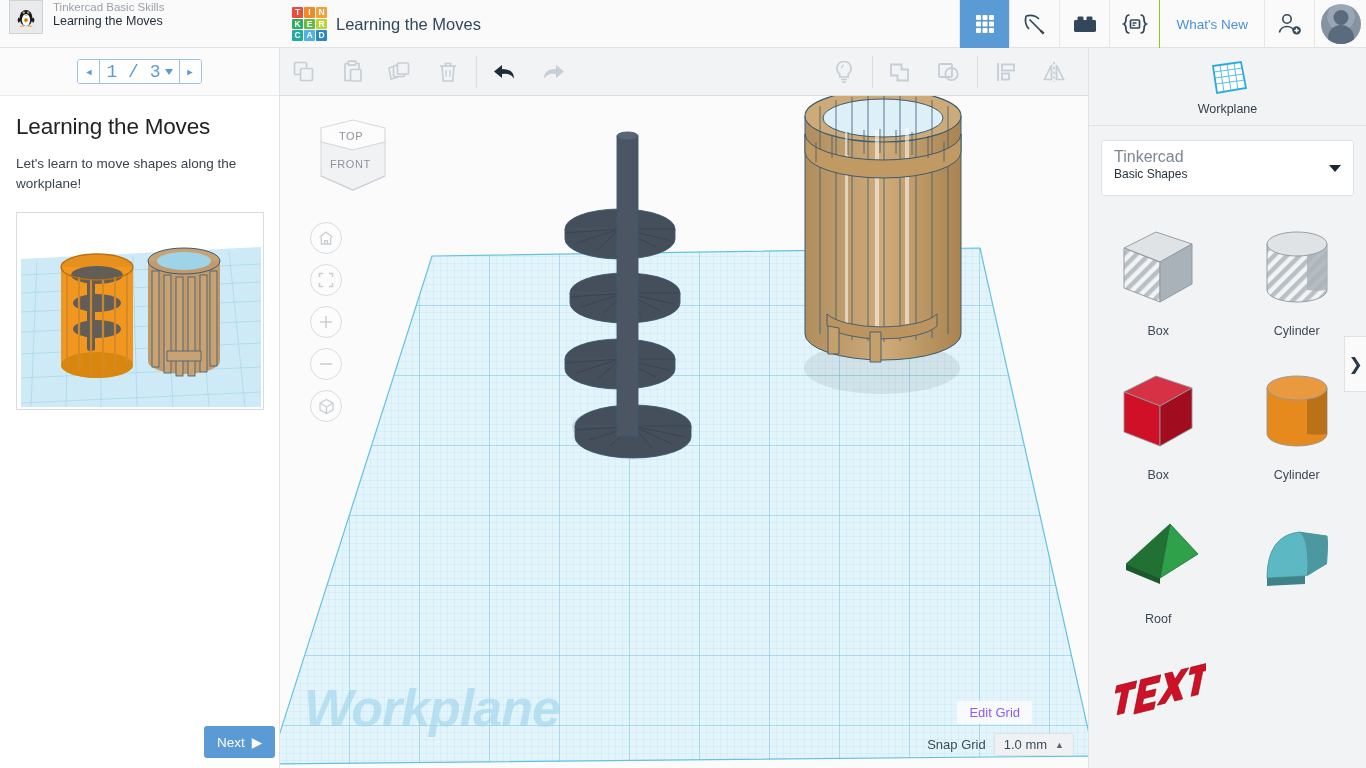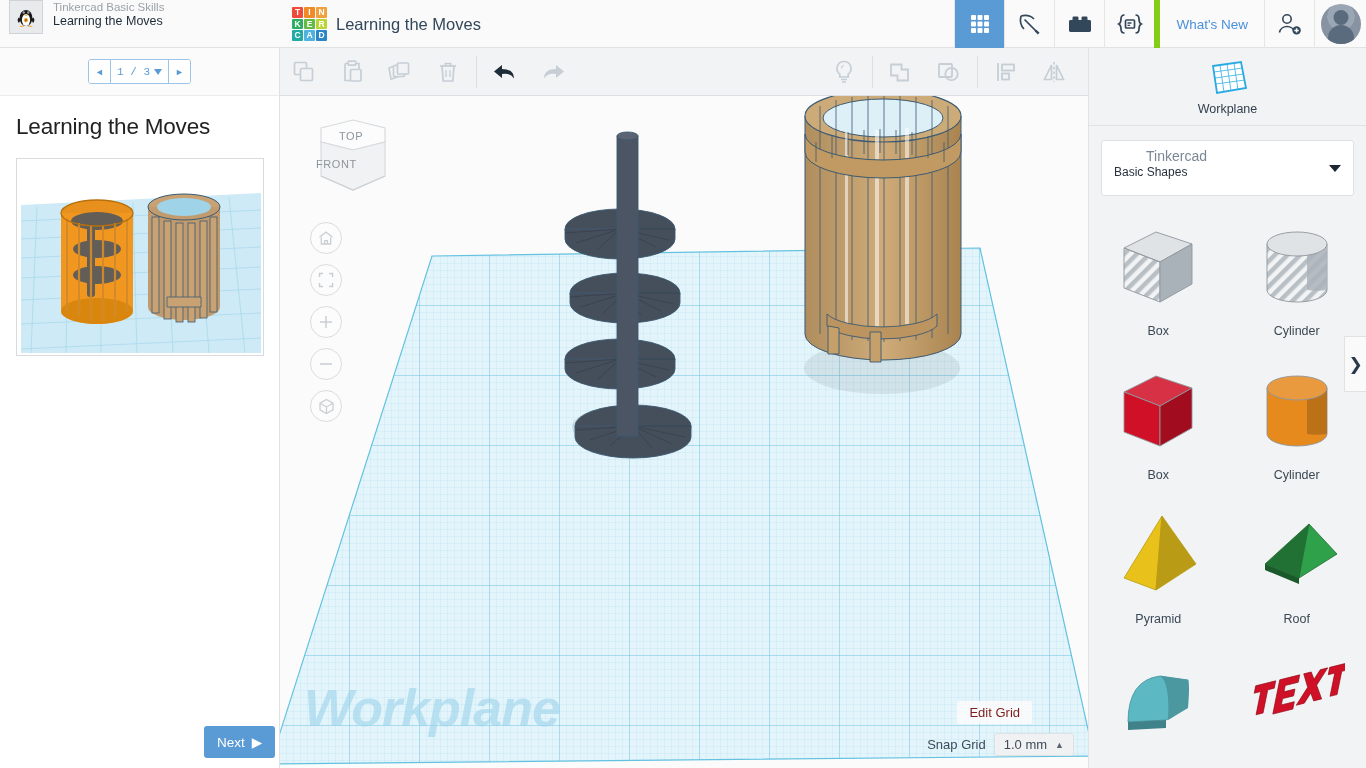--- a/index.html
+++ b/index.html
@@ -22,71 +22,71 @@
 
   .tc-logo { position:absolute; left:292px; top:7px; width:36px; height:34px; display:grid;
              grid-template-columns:repeat(3,11px); grid-template-rows:repeat(3,10.6px); gap:1px; }
   .tc-logo span { display:flex; align-items:center; justify-content:center; color:#fff; font-size:8.5px; font-weight:bold; font-family:"Liberation Sans",sans-serif; border-radius:1px; }
 
   .doc-title { position:absolute; left:336px; top:0; height:48px; display:flex; align-items:center; font-size:16.5px; color:#33475b; }
 
   .top-icons { position:absolute; right:0; top:0; height:48px; display:flex; align-items:stretch; }
   .ticon { width:50px; display:flex; align-items:center; justify-content:center; border-left:1px solid #e6e6e6; cursor:pointer; }
   .ticon.active { background:#5b9bd5; }
-  .whatsnew { padding:0 16px; display:flex; align-items:center; border-left:6px solid #84cc16; color:#4a90d9; font-size:13.5px; cursor:pointer; }
+  .whatsnew { padding:0 16px; display:flex; align-items:center; border-left:1px solid #84cc16; color:#4a90d9; font-size:13.5px; cursor:pointer; }
   .avatar-wrap { width:52px; display:flex; align-items:center; justify-content:center; border-left:1px solid #e6e6e6; }
   .avatar { width:40px; height:40px; border-radius:50%; background:radial-gradient(circle at 50% 32%, #9aa6b4 0 40%, #8793a3 41% 100%); position:relative; overflow:hidden; }
   .avatar::before { content:""; position:absolute; left:50%; top:16%; width:15px; height:15px; border-radius:50%; background:#5b6b7e; transform:translateX(-50%); }
   .avatar::after { content:""; position:absolute; left:50%; top:52%; width:26px; height:26px; border-radius:13px 13px 0 0; background:#5b6b7e; transform:translateX(-50%); }
 
   
   .toolbar2 { position:absolute; top:48px; left:280px; width:1086px; height:48px; background:#f2f3f4; border-bottom:1px solid #dcdfe2; display:flex; align-items:center; }
   .tb-grp { display:flex; align-items:center; height:48px; }
   .tb-btn { width:48px; height:48px; display:flex; align-items:center; justify-content:center; cursor:pointer; }
   .tb-sep { width:1px; height:32px; background:#dcdfe2; margin:0 4px; }
   .right-tools { position:absolute; right:288px; top:0; display:flex; align-items:center; height:48px; }
   .act-btns { position:absolute; right:10px; top:0; height:48px; display:flex; align-items:center; gap:8px; }
   .act-btn { height:30px; padding:0 18px; background:#f7f8f9; border:1px solid #d6dadd; border-radius:3px; color:#37475a; font-size:13.5px; display:flex; align-items:center; cursor:pointer; }
 
   
   .leftpanel { position:absolute; top:48px; left:0; width:280px; height:720px; background:#fff; border-right:1px solid #e2e2e2; }
   .pager { height:48px; border-bottom:1px solid #ececec; display:flex; align-items:center; justify-content:center; background:#fbfbfb; }
   .pgbox { display:flex; border:1px solid #9cc3e8; border-radius:3px; overflow:hidden; height:25px; }
   .pgbtn { width:21px; display:flex; align-items:center; justify-content:center; color:#5b9bd5; font-size:9px; background:#fff; cursor:pointer; }
   .pgmid { min-width:54px; padding:0 6px; display:flex; align-items:center; justify-content:center; gap:4px; border-left:1px solid #9cc3e8; border-right:1px solid #9cc3e8;
-           color:#5b9bd5; font-size:11px; font-family:"Liberation Mono",monospace; background:#fff; cursor:pointer; }
+           color:#5b9bd5; font-size:18px; font-family:"Liberation Mono",monospace; background:#fff; cursor:pointer; }
   .lp-body { padding:18px 16px 0 16px; }
   .lp-h1 { font-size:22.5px; font-weight:normal; color:#222; letter-spacing:-.2px; }
   .lp-p { margin-top:14px; font-size:13.5px; color:#38444f; line-height:1.48; }
   .lp-thumb { margin-top:18px; width:248px; height:198px; border:1px solid #d8dcdf; background:#fff; padding:4px; }
   .lp-next { position:absolute; left:204px; bottom:10px; height:32px; padding:0 13px; background:#5b9bd5; color:#fff; border:none; border-radius:3px;
              font-size:13.5px; display:flex; align-items:center; gap:7px; cursor:pointer; font-family:"Liberation Sans",sans-serif; }
 
   
   .canvas { position:absolute; top:96px; left:280px; width:808px; height:672px; background:#fbfbfb; overflow:hidden; }
   .viewcube { position:absolute; left:25px; top:18px; width:96px; height:86px; }
   .vc-face { position:absolute; font-size:11px; font-weight:normal; color:#8d949b; letter-spacing:.6px; }
   .navstack { position:absolute; left:30px; top:126px; display:flex; flex-direction:column; gap:10px; }
   .navbtn { width:32px; height:32px; border-radius:50%; border:1px solid #d9dde0; background:#fcfcfc; display:flex; align-items:center; justify-content:center; cursor:pointer; }
 
   .wp-watermark { position:absolute; left:24px; bottom:30px; font-size:52px; font-style:italic; font-weight:bold; color:#9ed5ec; opacity:.62; letter-spacing:-1px; pointer-events:none; }
-  .editgrid { position:absolute; right:56px; bottom:44px; padding:4px 12px; background:rgba(250,250,250,.88); color:#7f1d1d; font-size:13px; border-radius:2px; cursor:pointer; }
+  .editgrid { position:absolute; right:56px; bottom:44px; padding:4px 12px; background:rgba(250,250,250,.88); color:#8b5cf6; font-size:13px; border-radius:2px; cursor:pointer; }
   .snapgrid { position:absolute; right:14px; bottom:12px; display:flex; align-items:center; gap:8px; font-size:13px; color:#3e4b58; }
   .snapsel { background:#f0f1f2; border:1px solid #dfe2e4; border-radius:3px; padding:3px 9px; display:flex; align-items:center; gap:8px; cursor:pointer; }
 
   .collapse-tab { position:absolute; right:0; top:336px; width:22px; height:56px; background:#fafafa; border:1px solid #e2e2e2; border-right:none;
                   display:flex; align-items:center; justify-content:center; font-size:17px; color:#2b3a4a; cursor:pointer; z-index:6; }
 
   
   .rightpanel { position:absolute; top:48px; right:0; width:278px; height:720px; background:#f2f3f4; border-left:1px solid #e2e2e2; }
   .rp-tools { height:78px; display:flex; border-bottom:1px solid #e0e2e4; }
   .rp-tool { flex:1; display:flex; flex-direction:column; align-items:center; justify-content:center; gap:5px; cursor:pointer; }
   .rp-tool-lbl { font-size:12.5px; color:#33414f; }
   .rp-select { margin:14px 12px 0 12px; height:56px; background:#fff; border:1px solid #dfe2e4; border-radius:3px; padding:7px 12px; position:relative; cursor:pointer; }
-  .rp-sel-sup { font-size:14px; color:#7b8794;margin-left:32px; }
+  .rp-sel-sup { font-size:16px; color:#7b8794; }
   .rp-sel-main { font-size:12px; color:#26323e; margin-top:1px; }
   .rp-caret { position:absolute; right:12px; top:24px; width:0; height:0; border-left:6px solid transparent; border-right:6px solid transparent; border-top:7px solid #1e2730; }
   .shapes { margin-top:16px; display:grid; grid-template-columns:1fr 1fr; row-gap:6px; }
   .shape { display:flex; flex-direction:column; align-items:center; justify-content:flex-start; height:138px; cursor:pointer; }
   .shape-lbl { font-size:12.5px; color:#3b4855; margin-top:4px; }
   .shape-art { height:108px; display:flex; align-items:center; justify-content:center; }
 </style>
 </head>
 <body>
 
@@ -282,20 +282,21 @@
         <svg width="8" height="6" viewBox="0 0 8 6">
             <path d="M0 0h8L4 6z" fill="#5b9bd5"></path>
           </svg>
       </div>
       <div class="pgbtn">►</div>
     </div>
   </div>
 
   <div class="lp-body">
     <div class="lp-h1">Learning the Moves</div>
+    <div class="lp-p">Let's learn to move shapes along the workplane!</div>
 
     <div class="lp-thumb">
       <svg width="240" height="190" viewBox="0 0 240 190">
         <rect width="240" height="190" fill="#ffffff"></rect>
         <path d="M0 42 L240 30 L240 190 L0 190z" fill="#cdeaf6"></path>
         <g stroke="#9fd4e8" stroke-width=".7" opacity=".85">
           <path d="M0 58 L240 47"></path>
             <path d="M0 76 L240 65"></path>
             <path d="M0 95 L240 84"></path>
             <path d="M0 115 L240 104"></path>
@@ -447,21 +448,21 @@
     </g>
   </svg>
 
   <div class="viewcube">
     <svg width="96" height="86" viewBox="0 0 96 86">
       <path d="M16 14 L48 6 L80 14 L80 28 L48 36 L16 28z" fill="#fcfcfc" stroke="#d7dbdf" stroke-width="1.2"></path>
       <path d="M16 28 L48 36 L80 28 L80 62 L48 76 L16 62z" fill="#f1f2f3" stroke="#d7dbdf" stroke-width="1.2"></path>
       <path d="M16 62 L48 76 L80 62" fill="none" stroke="#cdd2d6" stroke-width="1.2"></path>
     </svg>
     <div class="vc-face" style="left:34px;top:16px;">TOP</div>
-    <div class="vc-face" style="left:11px;top:44px;">FRONT</div>
+    <div class="vc-face" style="left:25px;top:44px;">FRONT</div>
   </div>
 
   <div class="navstack">
     <div class="navbtn">
       <svg width="16" height="16" viewBox="0 0 16 16" fill="none" stroke="#c9ced3" stroke-width="1.3">
         <path d="M1.5 7.2 L8 2 L14.5 7.2"></path>
           <path d="M3.3 7.6V14h9.4V7.6"></path>
           <path d="M6.6 14v-3.4h2.8V14"></path>
       </svg>
     </div>
@@ -572,29 +573,20 @@
       <path d="M18 30 v46 a30 12 0 0 0 60 0 V30z" fill="#e68a1e" stroke="#8e969d" stroke-width=".9"></path>
       <path d="M58 30 v46 a30 12 0 0 0 20 0 V30z" fill="#b36c17" opacity=".85"></path>
       <ellipse cx="48" cy="30" rx="30" ry="12" fill="#ea9a3e" stroke="#8e969d" stroke-width=".9"></ellipse>
           </svg>
         </div>
         <div class="shape-lbl">Cylinder</div>
       </div>
       <div class="shape">
         <div class="shape-art">
           <svg width="96" height="104" viewBox="0 0 96 104">
-      <path d="M52 14 L14 76 L46 88z" fill="#e8c21a" stroke="#b79a10" stroke-width=".8"></path>
-      <path d="M52 14 L46 88 L86 62z" fill="#ba9b15" stroke="#b79a10" stroke-width=".8"></path>
-          </svg>
-        </div>
-        <div class="shape-lbl">Pyramid</div>
-      </div>
-      <div class="shape">
-        <div class="shape-art">
-          <svg width="96" height="104" viewBox="0 0 96 104">
       <path d="M60 22 L16 62 L50 76z" fill="#217134" stroke="#1d6b2e" stroke-width=".8"></path>
       <path d="M60 22 L50 76 L88 52z" fill="#2fa14a" stroke="#1d6b2e" stroke-width=".8"></path>
       <path d="M16 62 L50 76 L50 82 L16 68z" fill="#1a5929"></path>
           </svg>
         </div>
         <div class="shape-lbl">Roof</div>
       </div>
       <div class="shape">
         <div class="shape-art">
           <svg width="96" height="104" viewBox="0 0 96 104">

